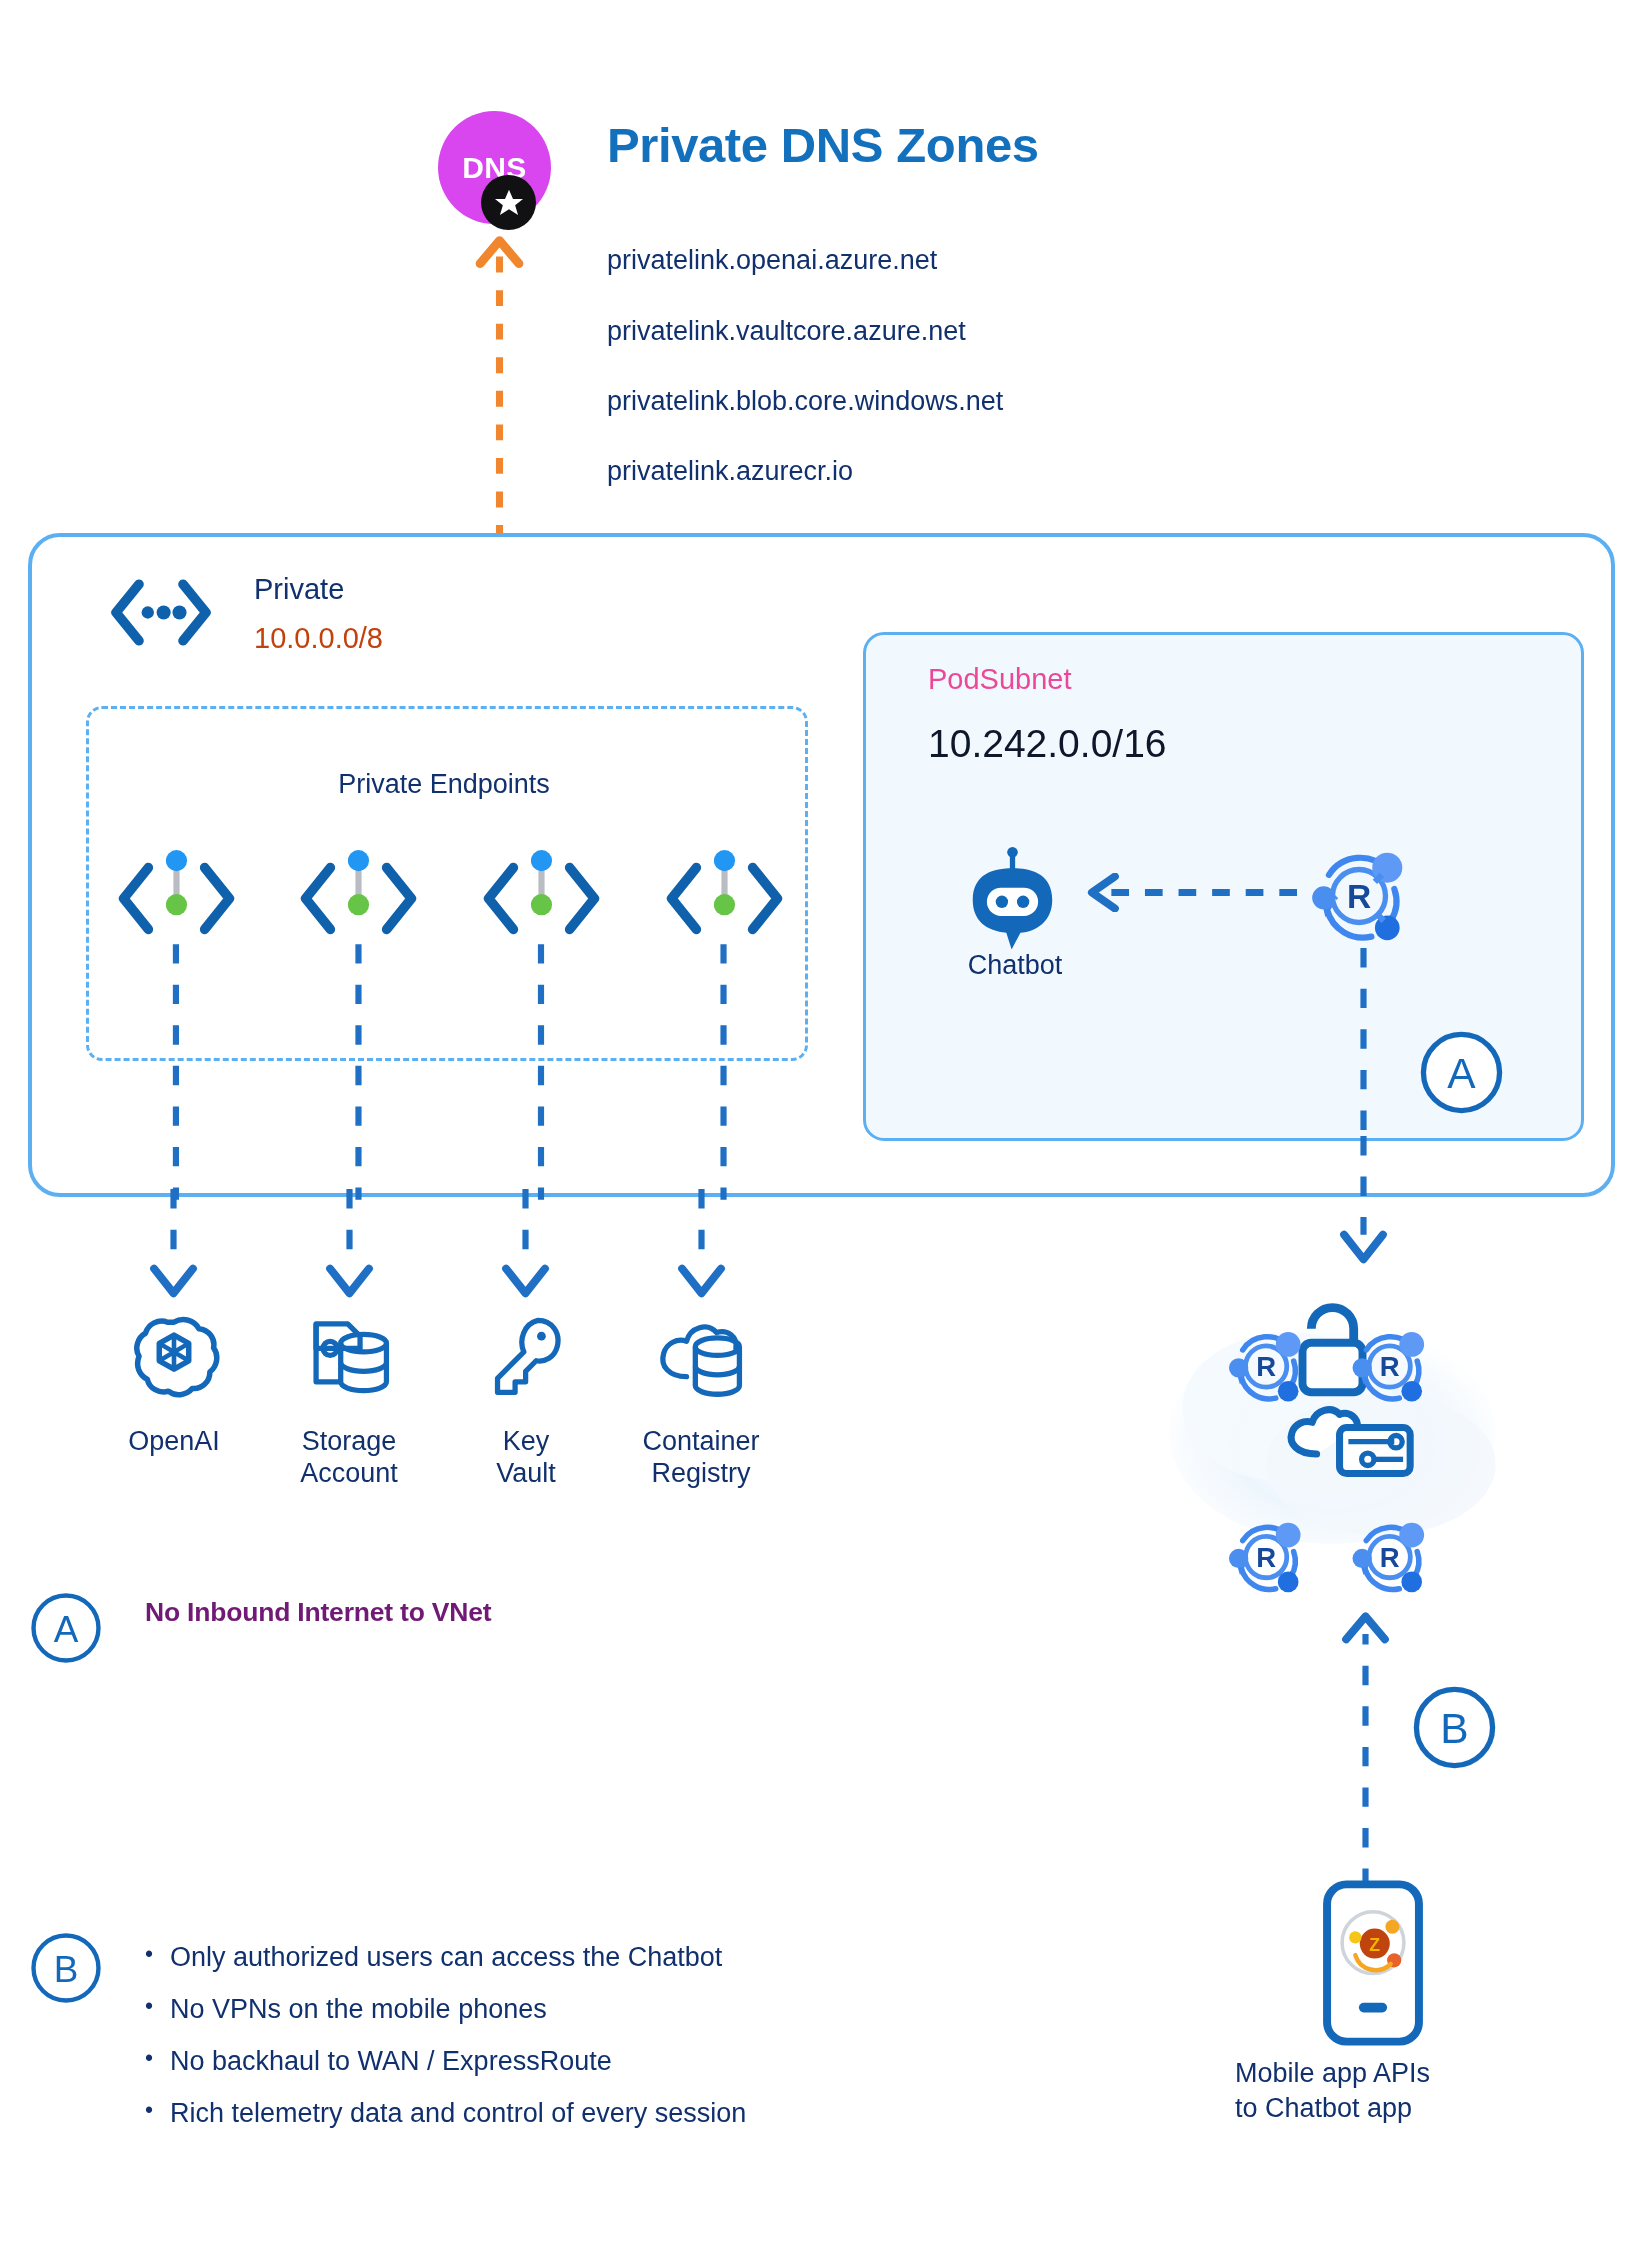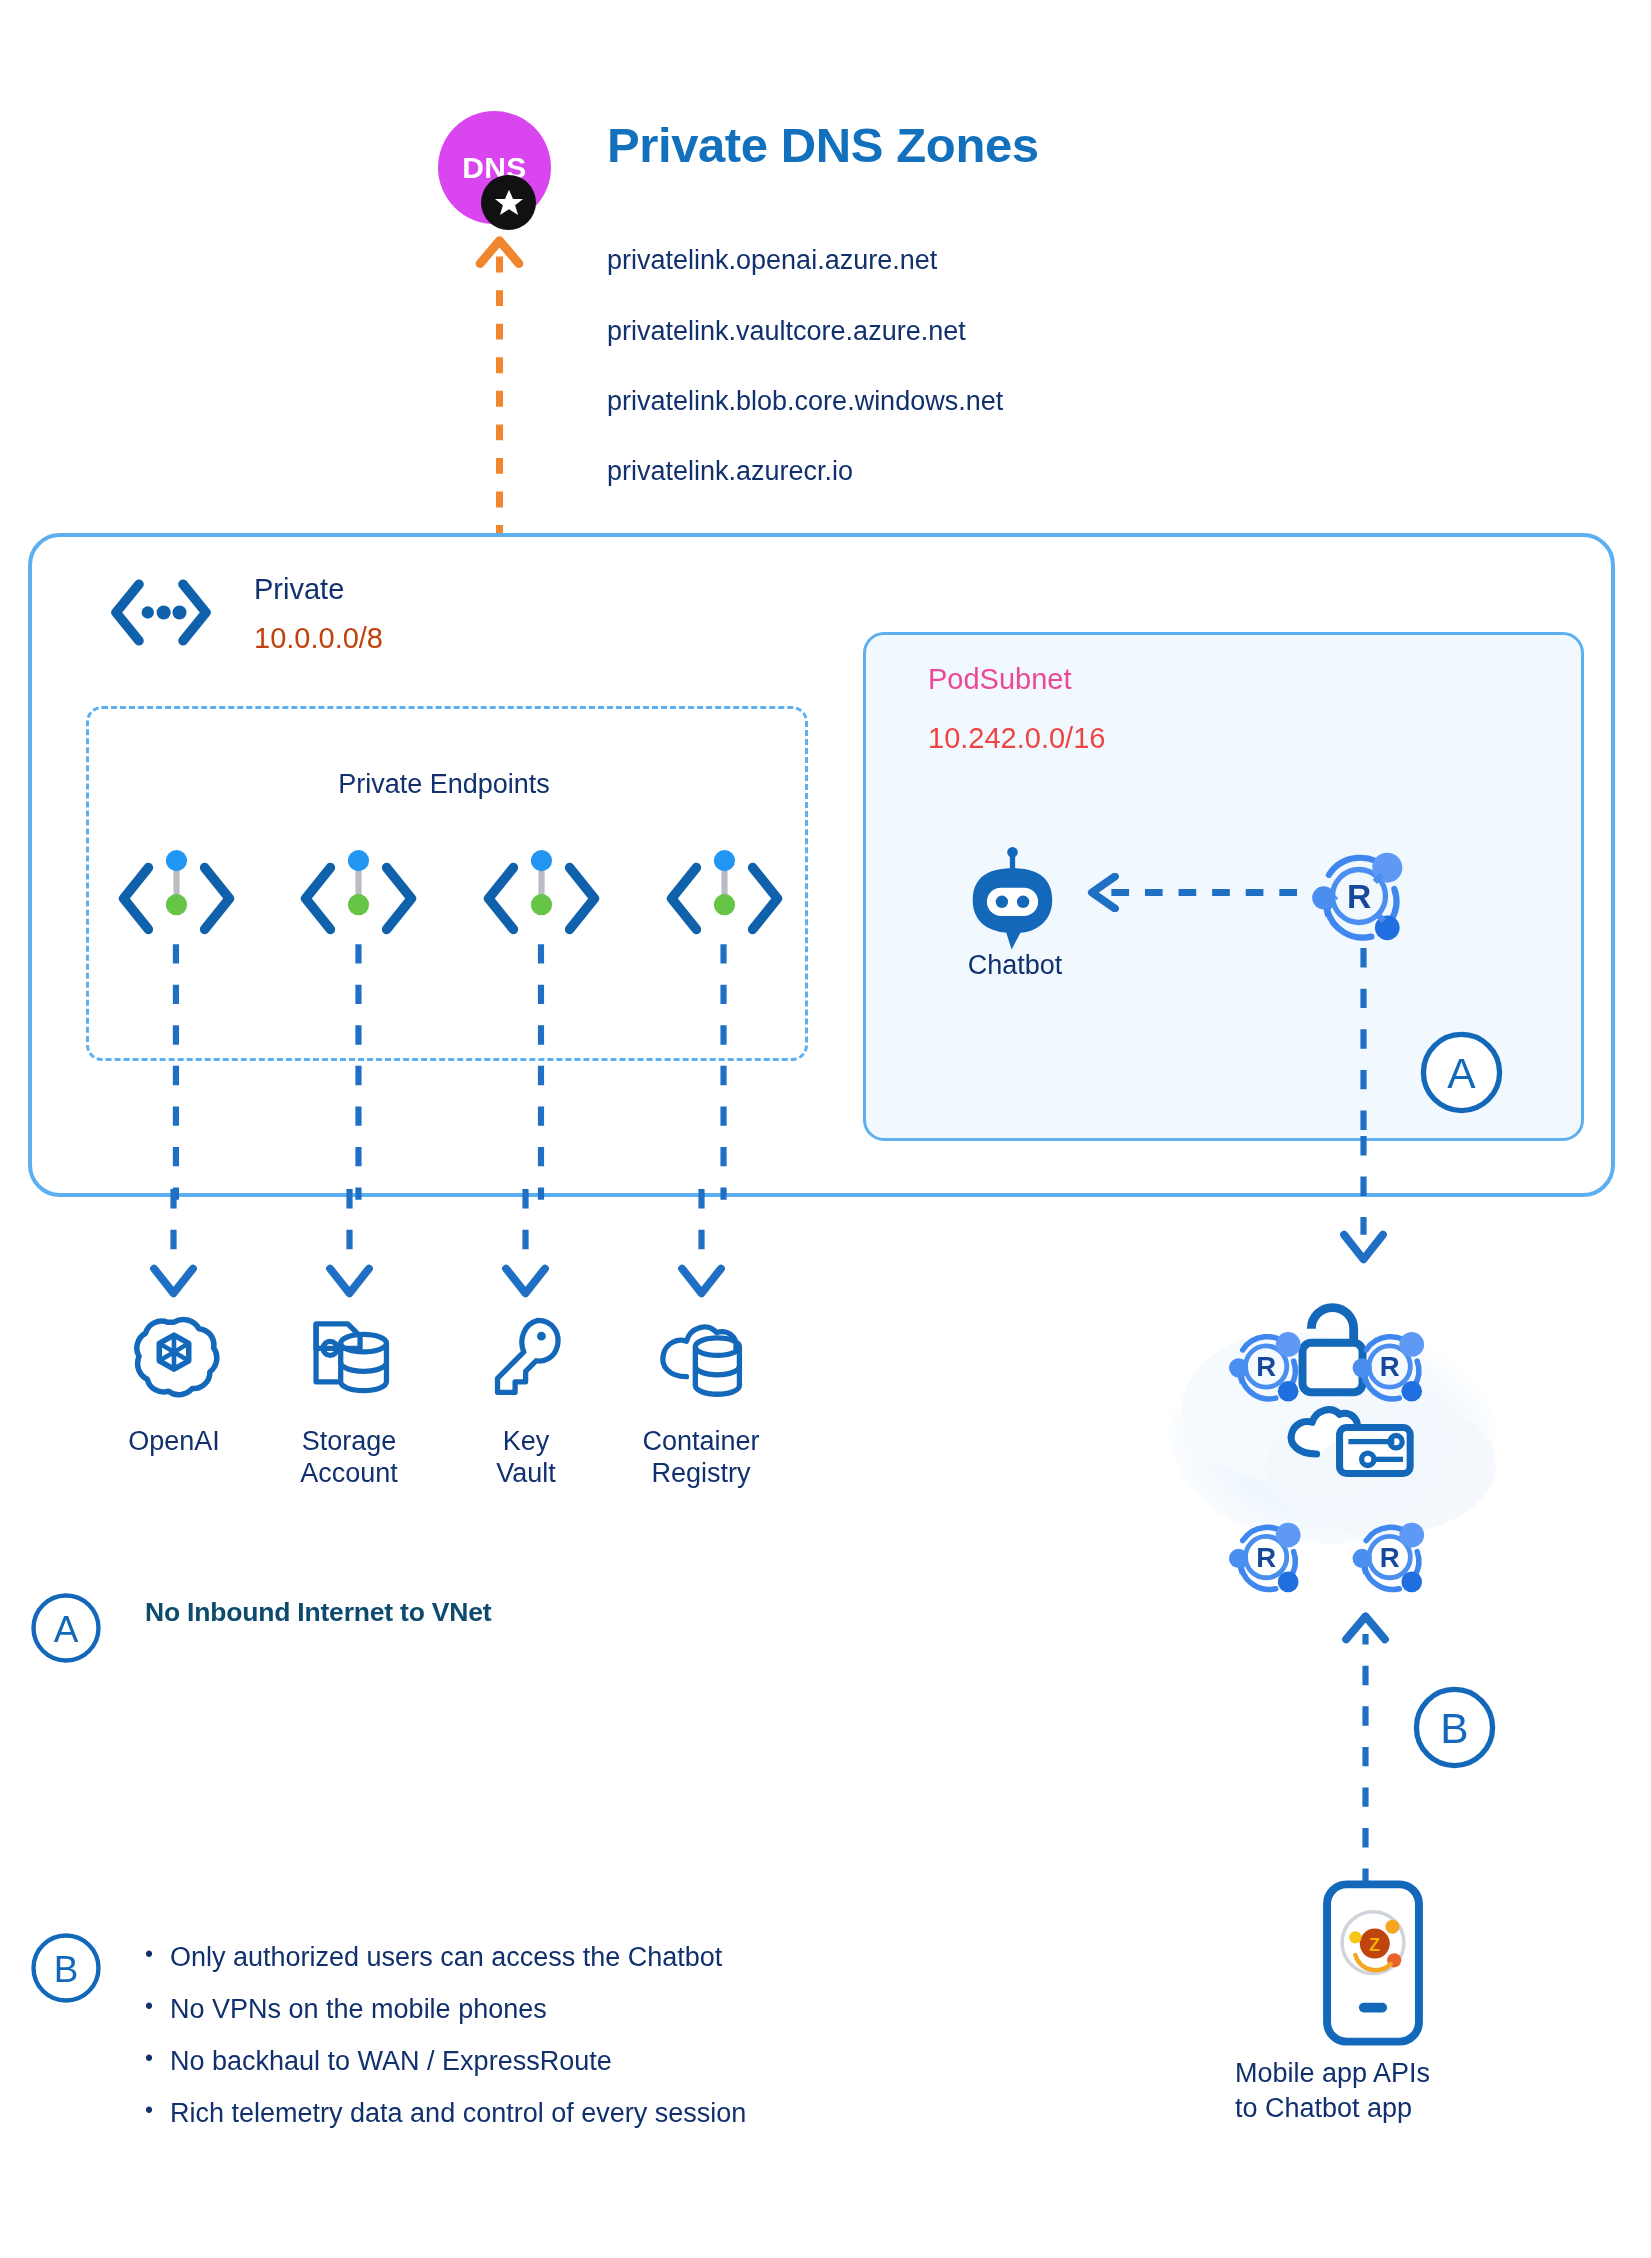--- a/index.html
+++ b/index.html
@@ -40,21 +40,21 @@
     border:3.5px dashed #5cb0f2;border-radius:16px;}
   #pe-title{left:86px;top:769px;width:716px;text-align:center;font-size:27px;color:#10306e;}
 
   .pe-icon{top:850px;width:141px;height:97px;}
   #pe0{left:106px;} #pe1{left:288px;} #pe2{left:471px;} #pe3{left:654px;}
 
   
   #pod-box{left:863px;top:632px;width:715px;height:503px;
     border:3.5px solid #5cb0f2;border-radius:21px;background:#f2f9fe;}
   #pod-name{left:928px;top:663px;font-size:29px;color:#ec4899;}
-  #pod-cidr{left:928px;top:722px;font-size:29px;color:#ef4444;}
+  #pod-cidr{left:928px;top:722px;font-size:39px;color:#0f172a;}
   #chatbot-icon{left:955px;top:847px;width:115px;height:106px;}
   #chatbot-label{left:918px;top:950px;width:194px;text-align:center;font-size:27px;color:#10306e;}
   #pod-router{left:1306px;top:843px;width:106px;height:106px;}
   #pod-arrow{left:1076px;top:873px;width:221px;height:39px;}
   #marker-A-pod{left:1419px;top:1030px;width:85px;height:85px;}
 
   
   .svc-arrow{top:1189px;width:53px;height:115px;}
   #sa0{left:147px;} #sa1{left:323px;} #sa2{left:499px;} #sa3{left:675px;}
   #pod-down-arrow{left:1337px;top:1136px;width:53px;height:141px;}
@@ -75,21 +75,21 @@
   
   #phone{left:1320px;top:1879px;width:106px;height:168px;}
   #phone-cap{left:1235px;top:2056px;width:282px;text-align:left;font-size:27px;color:#10306e;line-height:1.3;}
 
   
   .legend{position:absolute;}
   #legendA{left:30px;top:1592px;}
   #legendB{left:30px;top:1932px;}
   .legend .marker{position:absolute;left:0;top:0;width:72px;height:72px;}
   .legend .body{margin-left:115px;}
-  .legend h3{margin:5.3px 0 0 0;font-size:26.5px;font-weight:700;color:#0c4a6e;letter-spacing:-0.2px;}
+  .legend h3{margin:5.3px 0 0 0;font-size:26.5px;font-weight:700;color:#701a75;letter-spacing:-0.2px;}
   .legend ul{list-style:none;margin:12.4px 0 0 0;padding:0;}
   .legend li{font-size:27px;color:#10306e;line-height:1.0;margin-bottom:25px;
     padding-left:25px;position:relative;white-space:nowrap;}
   .legend li:before{content:"\2022";position:absolute;left:0;top:-1.8px;font-size:23px;}
 </style>
 </head>
 <body>
 
 <div class="abs" id="dns-badge">
   <div id="dns-circle">

